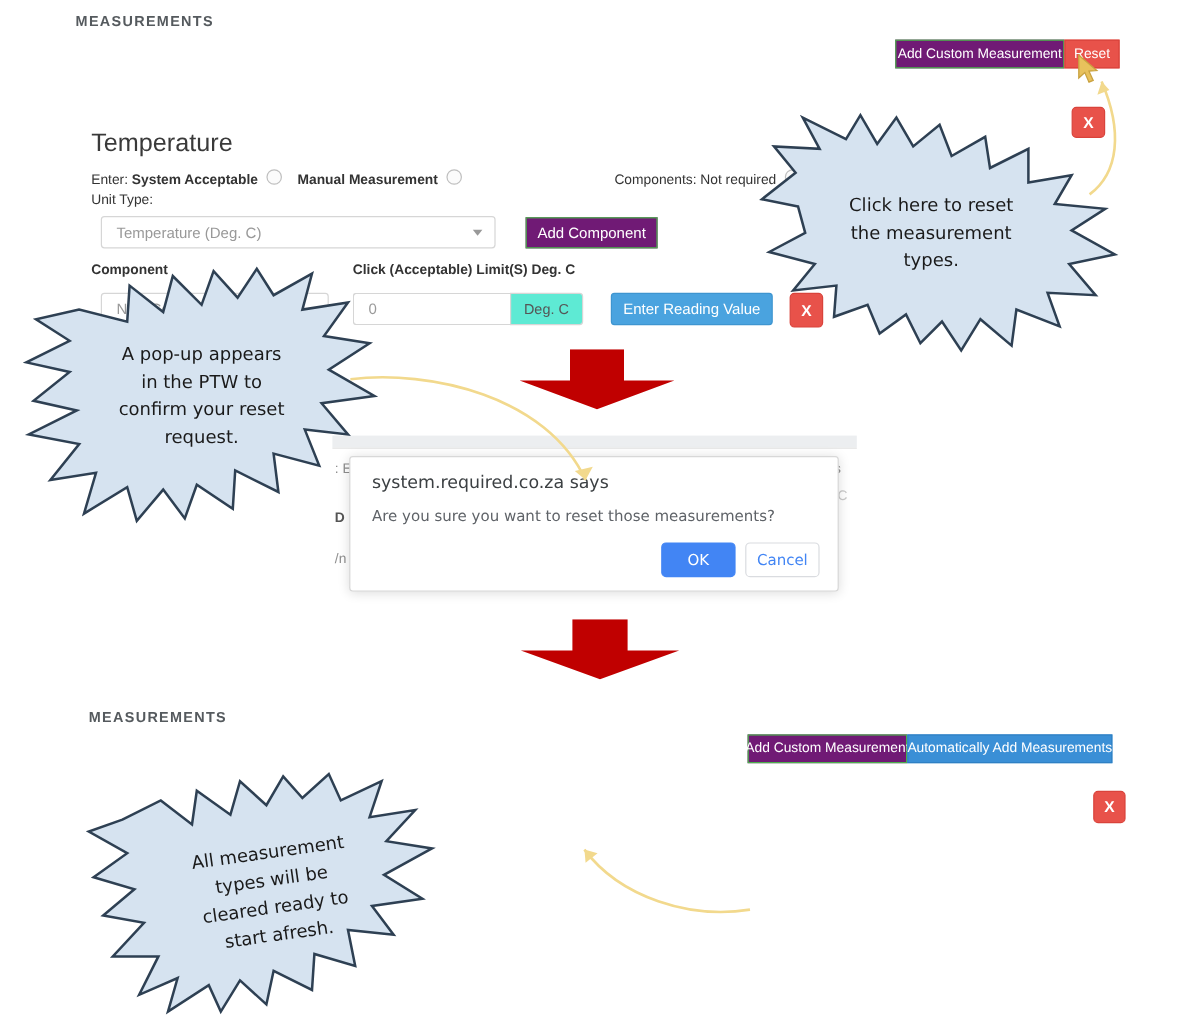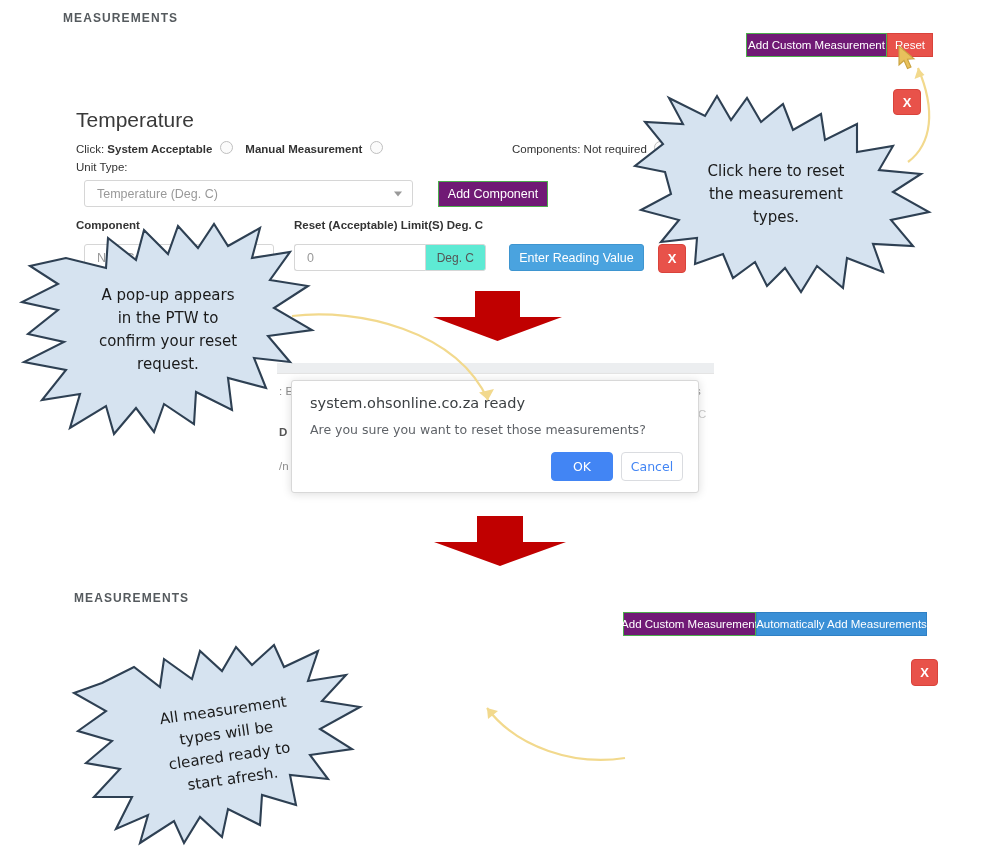--- a/index.html
+++ b/index.html
@@ -129,21 +129,21 @@
   <div class="btn-x" style="left:893px;top:89px;width:26px;height:24px;">X</div>
 
   <svg class="arrow-curve" style="left:840px;top:52px;" width="110" height="115" viewBox="0 0 110 115">
     <path d="M68,110 C92,92 96,58 78,16" fill="none" stroke="#f2d98d" stroke-width="2.2"></path>
     <path d="M78,16 L74.5,27 L84.5,23 Z" fill="#f2d98d"></path>
   </svg>
 
   <div class="form-title" style="left:76px;top:108px;">Temperature</div>
 
   <div class="lbl" style="left:76px;top:141px;">
-    <span>Click:</span>
+    <span>Enter:</span>
     <b>System Acceptable</b>
     <span class="radio"></span>
     &nbsp;&nbsp;
     <b>Manual Measurement</b>
     <span class="radio"></span>
   </div>
 
   <div class="lbl" style="left:512px;top:141px;">
     <span>Components: Not required</span>
     <span class="radio"></span>
@@ -159,21 +159,21 @@
   </div>
 
   <div class="btn btn-green" style="left:438px;top:181px;width:110px;height:26px;font-size:12.5px;">Add Component</div>
 
   <div class="lbl" style="left:76px;top:219px;font-weight:bold;">Component</div>
 
   <div class="field" style="left:84px;top:244px;width:190px;height:27px;">
     <span>New Component</span>
   </div>
 
-  <div class="lbl" style="left:294px;top:219px;font-weight:bold;">Reset (Acceptable) Limit(S) Deg. C</div>
+  <div class="lbl" style="left:294px;top:219px;font-weight:bold;">Click (Acceptable) Limit(S) Deg. C</div>
 
   <div class="input-group" style="left:294px;top:244px;width:192px;height:27px;">
     <div class="ig-input">0</div>
     <div class="ig-addon">Deg. C</div>
   </div>
 
   <div class="btn btn-blue" style="left:509px;top:244px;width:135px;height:27px;font-size:12.5px;border-radius:3px;">Enter Reading Value</div>
 
   <div class="btn-x" style="left:658px;top:244px;width:26px;height:27px;">X</div>
 
@@ -186,21 +186,21 @@
   <div class="ghost-line" style="left:277px;top:373px;width:437px;height:1px;"></div>
   <div class="ghost" style="left:279px;top:385px;">: E</div>
   <div class="ghost" style="left:279px;top:426px;font-weight:bold;color:#555;">D</div>
   <div class="ghost" style="left:279px;top:460px;">/n</div>
   <div class="ghost" style="left:695px;top:385px;">s</div>
   <div class="ghost" style="left:698px;top:408px;color:#c9c9c9;">C</div>
   <div class="ghost-line" style="left:291px;top:443px;width:10px;height:1px;"></div>
   <div class="ghost-line" style="left:291px;top:489px;width:12px;height:1px;"></div>
 
   <div class="dialog" style="left:291px;top:380px;width:408px;height:113px;">
-    <div class="dialog-origin" style="left:18px;top:14px;">system.ohsonline.co.za ready</div>
+    <div class="dialog-origin" style="left:18px;top:14px;">system.required.co.za says</div>
     <div class="dialog-msg" style="left:18px;top:41px;">Are you sure you want to reset those measurements?</div>
     <div class="dlg-btn dlg-ok" style="left:259px;top:71px;width:62px;height:29px;">OK</div>
     <div class="dlg-btn dlg-cancel" style="left:329px;top:71px;width:62px;height:29px;">Cancel</div>
   </div>
 
   <svg class="arrow-curve" style="left:288px;top:300px;" width="215" height="125" viewBox="0 0 215 125">
     <path d="M4,16 C70,8 168,30 200,100" fill="none" stroke="#f2d98d" stroke-width="2.2"></path>
     <path d="M200,100 L191,92.5 L206,89 Z" fill="#f2d98d"></path>
   </svg>
 

